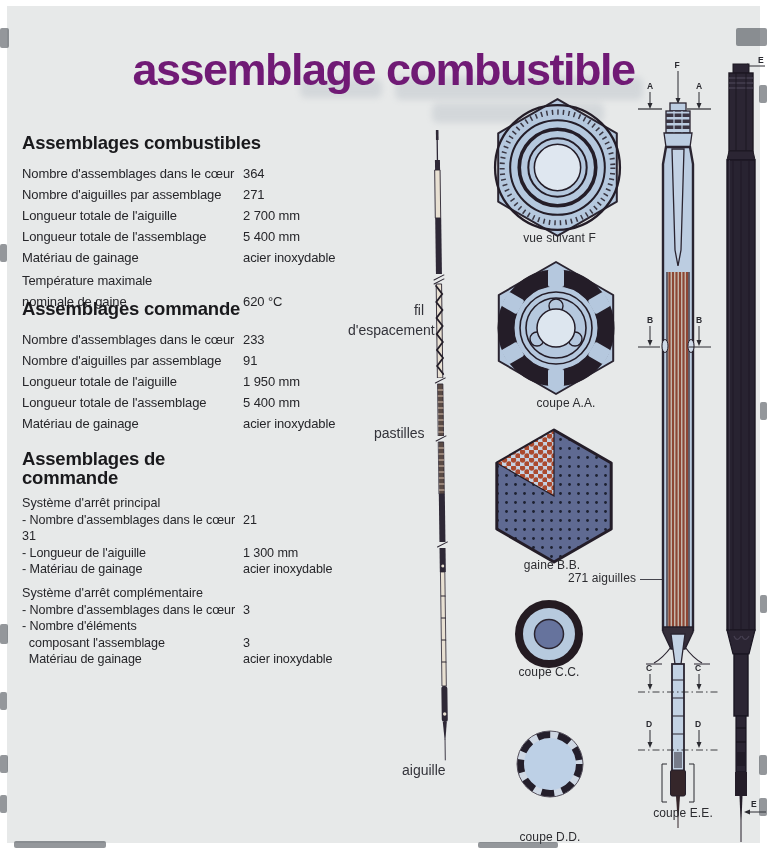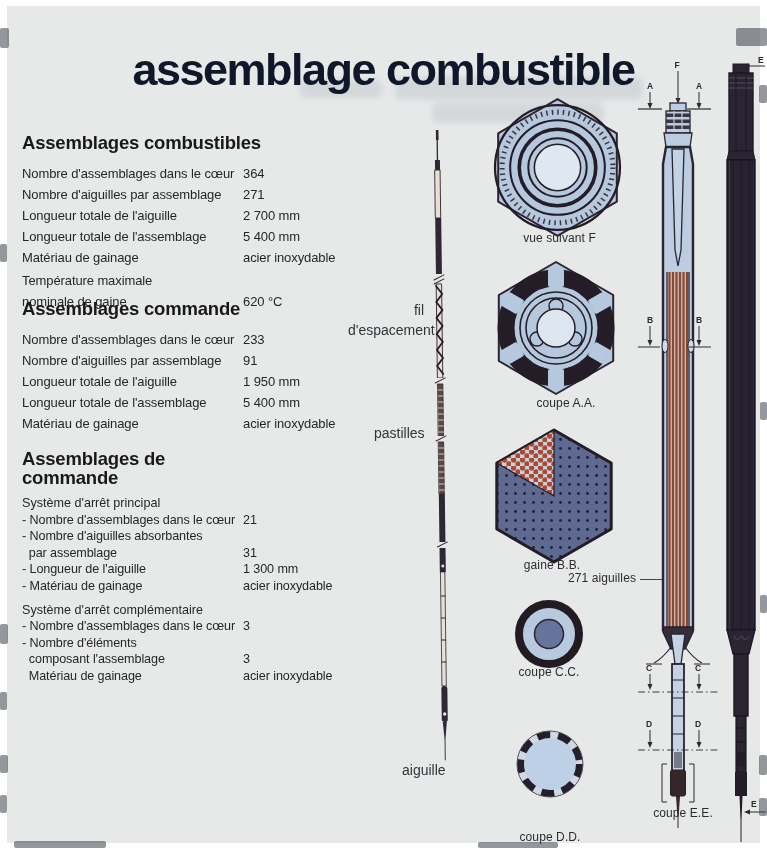--- a/index.html
+++ b/index.html
@@ -3,21 +3,21 @@
 <meta charset="utf-8">
 <style>
   html,body{margin:0;padding:0;background:#ffffff;}
   .page{position:relative;width:767px;height:848px;background:#ffffff;overflow:hidden;
         font-family:"Liberation Sans", sans-serif;color:#26262a;}
   .scan{position:absolute;left:7px;top:6px;right:7px;bottom:5px;background:#e7e9e9;}
   .pre{white-space:pre-line;}
 
   
   .title{position:absolute;left:0;top:14px;width:767px;text-align:center;
-         box-sizing:border-box;font-size:45px;font-weight:bold;letter-spacing:-1.5px;color:#0f172a;}
+         box-sizing:border-box;font-size:45px;font-weight:bold;letter-spacing:-1.5px;color:#701a75;}
 
   
   .ghost{position:absolute;background:#8f9aa8;opacity:.22;filter:blur(3px);border-radius:6px;}
 
   
   .spec{position:absolute;left:22px;width:352px;}
   .spec h2{margin:0 0 11px 0;font-size:18.5px;font-weight:bold;color:#19191c;letter-spacing:-0.2px;line-height:19px;}
   .row{display:flex;align-items:flex-end;font-size:13px;line-height:21px;letter-spacing:-0.1px;}
   .row .lab{width:221px;flex:none;}
   .row .val{flex:1;}
@@ -101,22 +101,20 @@
 
   <div class="spec sec3" style="top:449px;">
     <h2 class="pre" style="margin-bottom:8px;">Assemblages de
 commande</h2>
     <div class="sub-title">Système d'arrêt principal</div>
     <div class="row">
         <span class="lab">- Nombre d'assemblages dans le cœur</span>
         <span class="val">21</span>
       </div>
     <div class="row">
-        <span class="lab pre">- Nombre d'aiguilles absorbantes
-&nbsp;&nbsp;par assemblage</span>
         <span class="val">31</span>
       </div>
     <div class="row">
         <span class="lab">- Longueur de l'aiguille</span>
         <span class="val">1 300 mm</span>
       </div>
     <div class="row">
         <span class="lab">- Matériau de gainage</span>
         <span class="val">acier inoxydable</span>
       </div>

